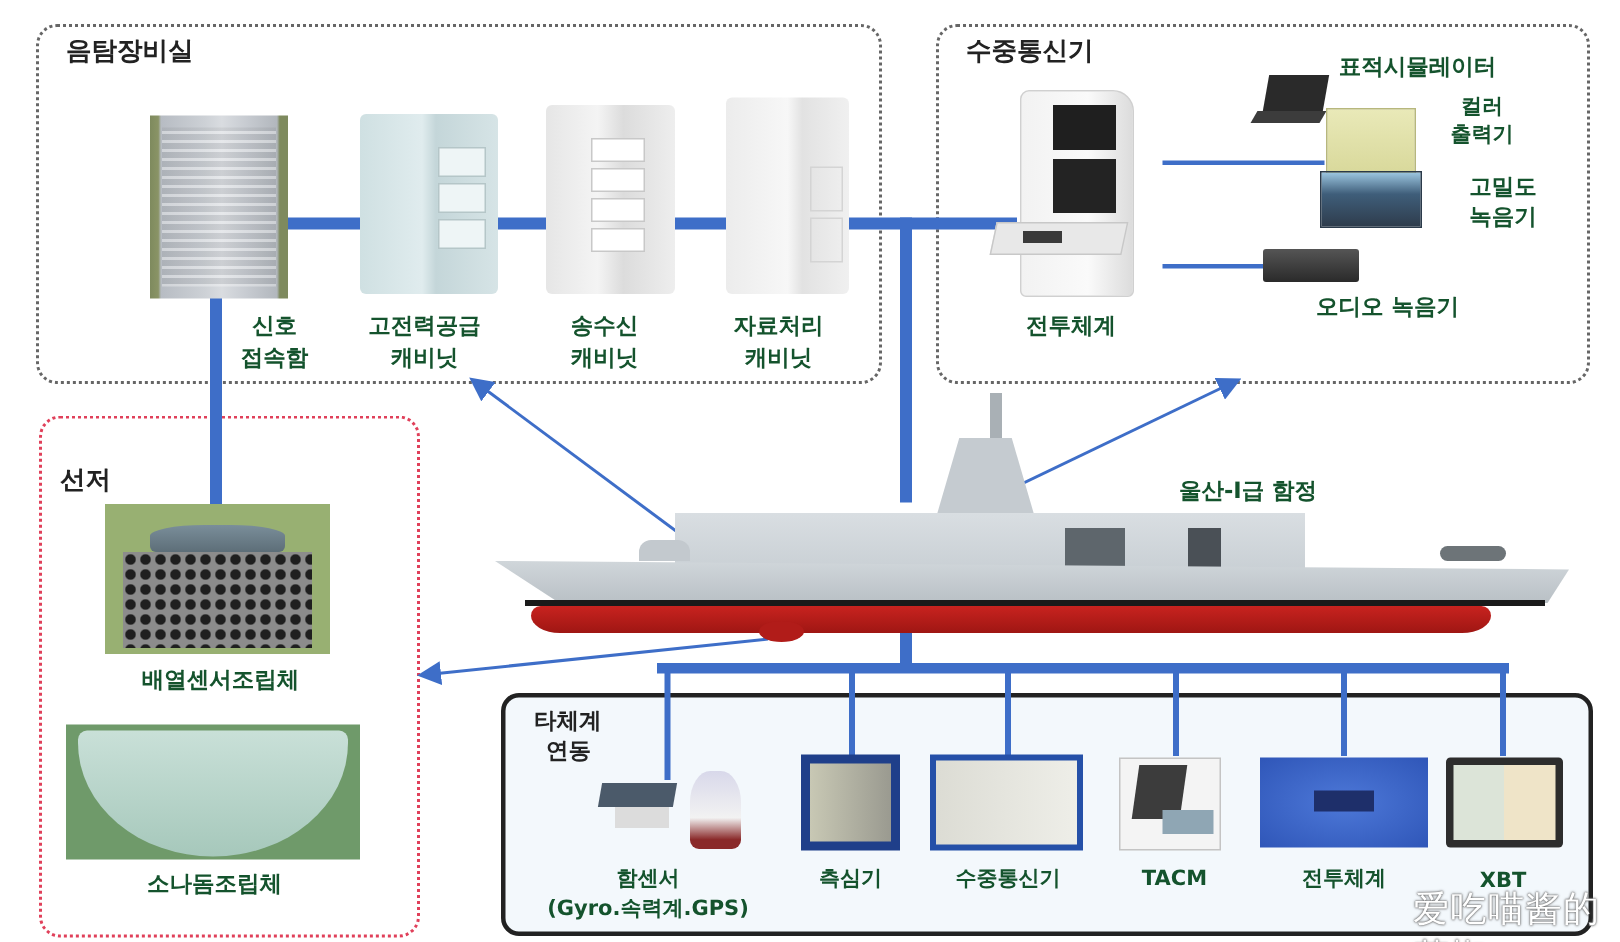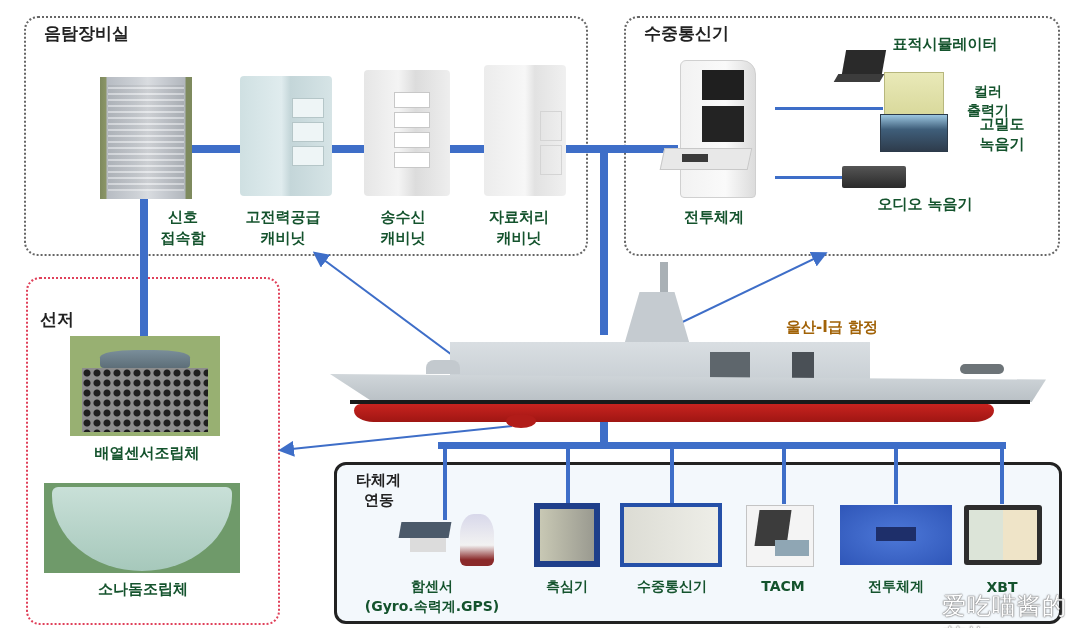--- a/index.html
+++ b/index.html
@@ -5,21 +5,21 @@
   html,body{margin:0;padding:0;background:#ffffff;}
   body{width:1080px;height:628px;position:relative;overflow:hidden;font-family:"DejaVu Sans",sans-serif;}
   .abs{position:absolute;}
   .box{position:absolute;border-radius:14px;}
   .box-gray{border:2px dotted #666;}
   .box-red{border:2px dotted #e0405a;}
   .box-solid{border:3px solid #222;border-radius:12px;background:#f3f8fc;}
   .section-title{position:absolute;font-weight:bold;font-size:17px;color:#222;}
   .lbl{position:absolute;font-weight:bold;font-size:15px;color:#14532d;text-align:center;line-height:21px;white-space:nowrap;transform:translateX(-50%);}
   .lbl-sm{font-size:14px;}
-  .ship-lbl{position:absolute;font-weight:bold;font-size:15px;color:#a16207;}
+  .ship-lbl{position:absolute;font-weight:bold;font-size:15px;color:#14532d;}
   .wire{position:absolute;background:#3e6ec8;}
   .cab{position:absolute;border-radius:4px;}
   .watermark{position:absolute;font-size:24px;color:#ffffff;text-shadow:0 0 2px #666,0 0 1px #444;letter-spacing:1px;}
   svg{position:absolute;left:0;top:0;}
 </style>
 </head>
 <body>
 
 <div class="box box-gray abs" style="left:24px;top:16px;width:560px;height:236px;"></div>
 <div class="section-title" style="left:44px;top:22px;">음탐장비실</div>
@@ -111,21 +111,21 @@
 <div class="abs" style="left:836px;top:50px;width:54px;height:34px;">
   <div style="position:absolute;left:8px;top:0;width:40px;height:24px;background:#2a2a2a;transform:skewX(-10deg);"></div>
   <div style="position:absolute;left:0;top:24px;width:46px;height:8px;background:#3c3c3c;transform:skewX(-30deg);"></div>
 </div>
 <div class="abs" style="left:884px;top:72px;width:58px;height:44px;background:linear-gradient(180deg,#e9e9b8,#d8d89a);border:1px solid #b7b77d;"></div>
 <div class="abs" style="left:880px;top:114px;width:66px;height:36px;background:linear-gradient(180deg,#9cc6e0,#3f5e7a 40%,#2e3c4c);border:1px solid #2b3a4a;"></div>
 <div class="abs" style="left:842px;top:166px;width:64px;height:22px;background:linear-gradient(180deg,#555,#2a2a2a);border-radius:2px;"></div>
 
 <div class="lbl" style="left:714px;top:207px;">전투체계</div>
 <div class="lbl" style="left:945px;top:34px;">표적시뮬레이터</div>
-<div class="lbl lbl-sm" style="left:988px;top:82px;line-height:19px;">
+<div class="lbl lbl-sm" style="left:988px;top:62px;line-height:19px;">
   <div>컬러</div>
   <div>출력기</div>
 </div>
 <div class="lbl" style="left:1002px;top:114px;line-height:20px;">
   <div>고밀도</div>
   <div>녹음기</div>
 </div>
 <div class="lbl" style="left:925px;top:194px;">오디오 녹음기</div>
 
 <div class="abs" style="left:70px;top:336px;width:150px;height:100px;background:#98b072;">

